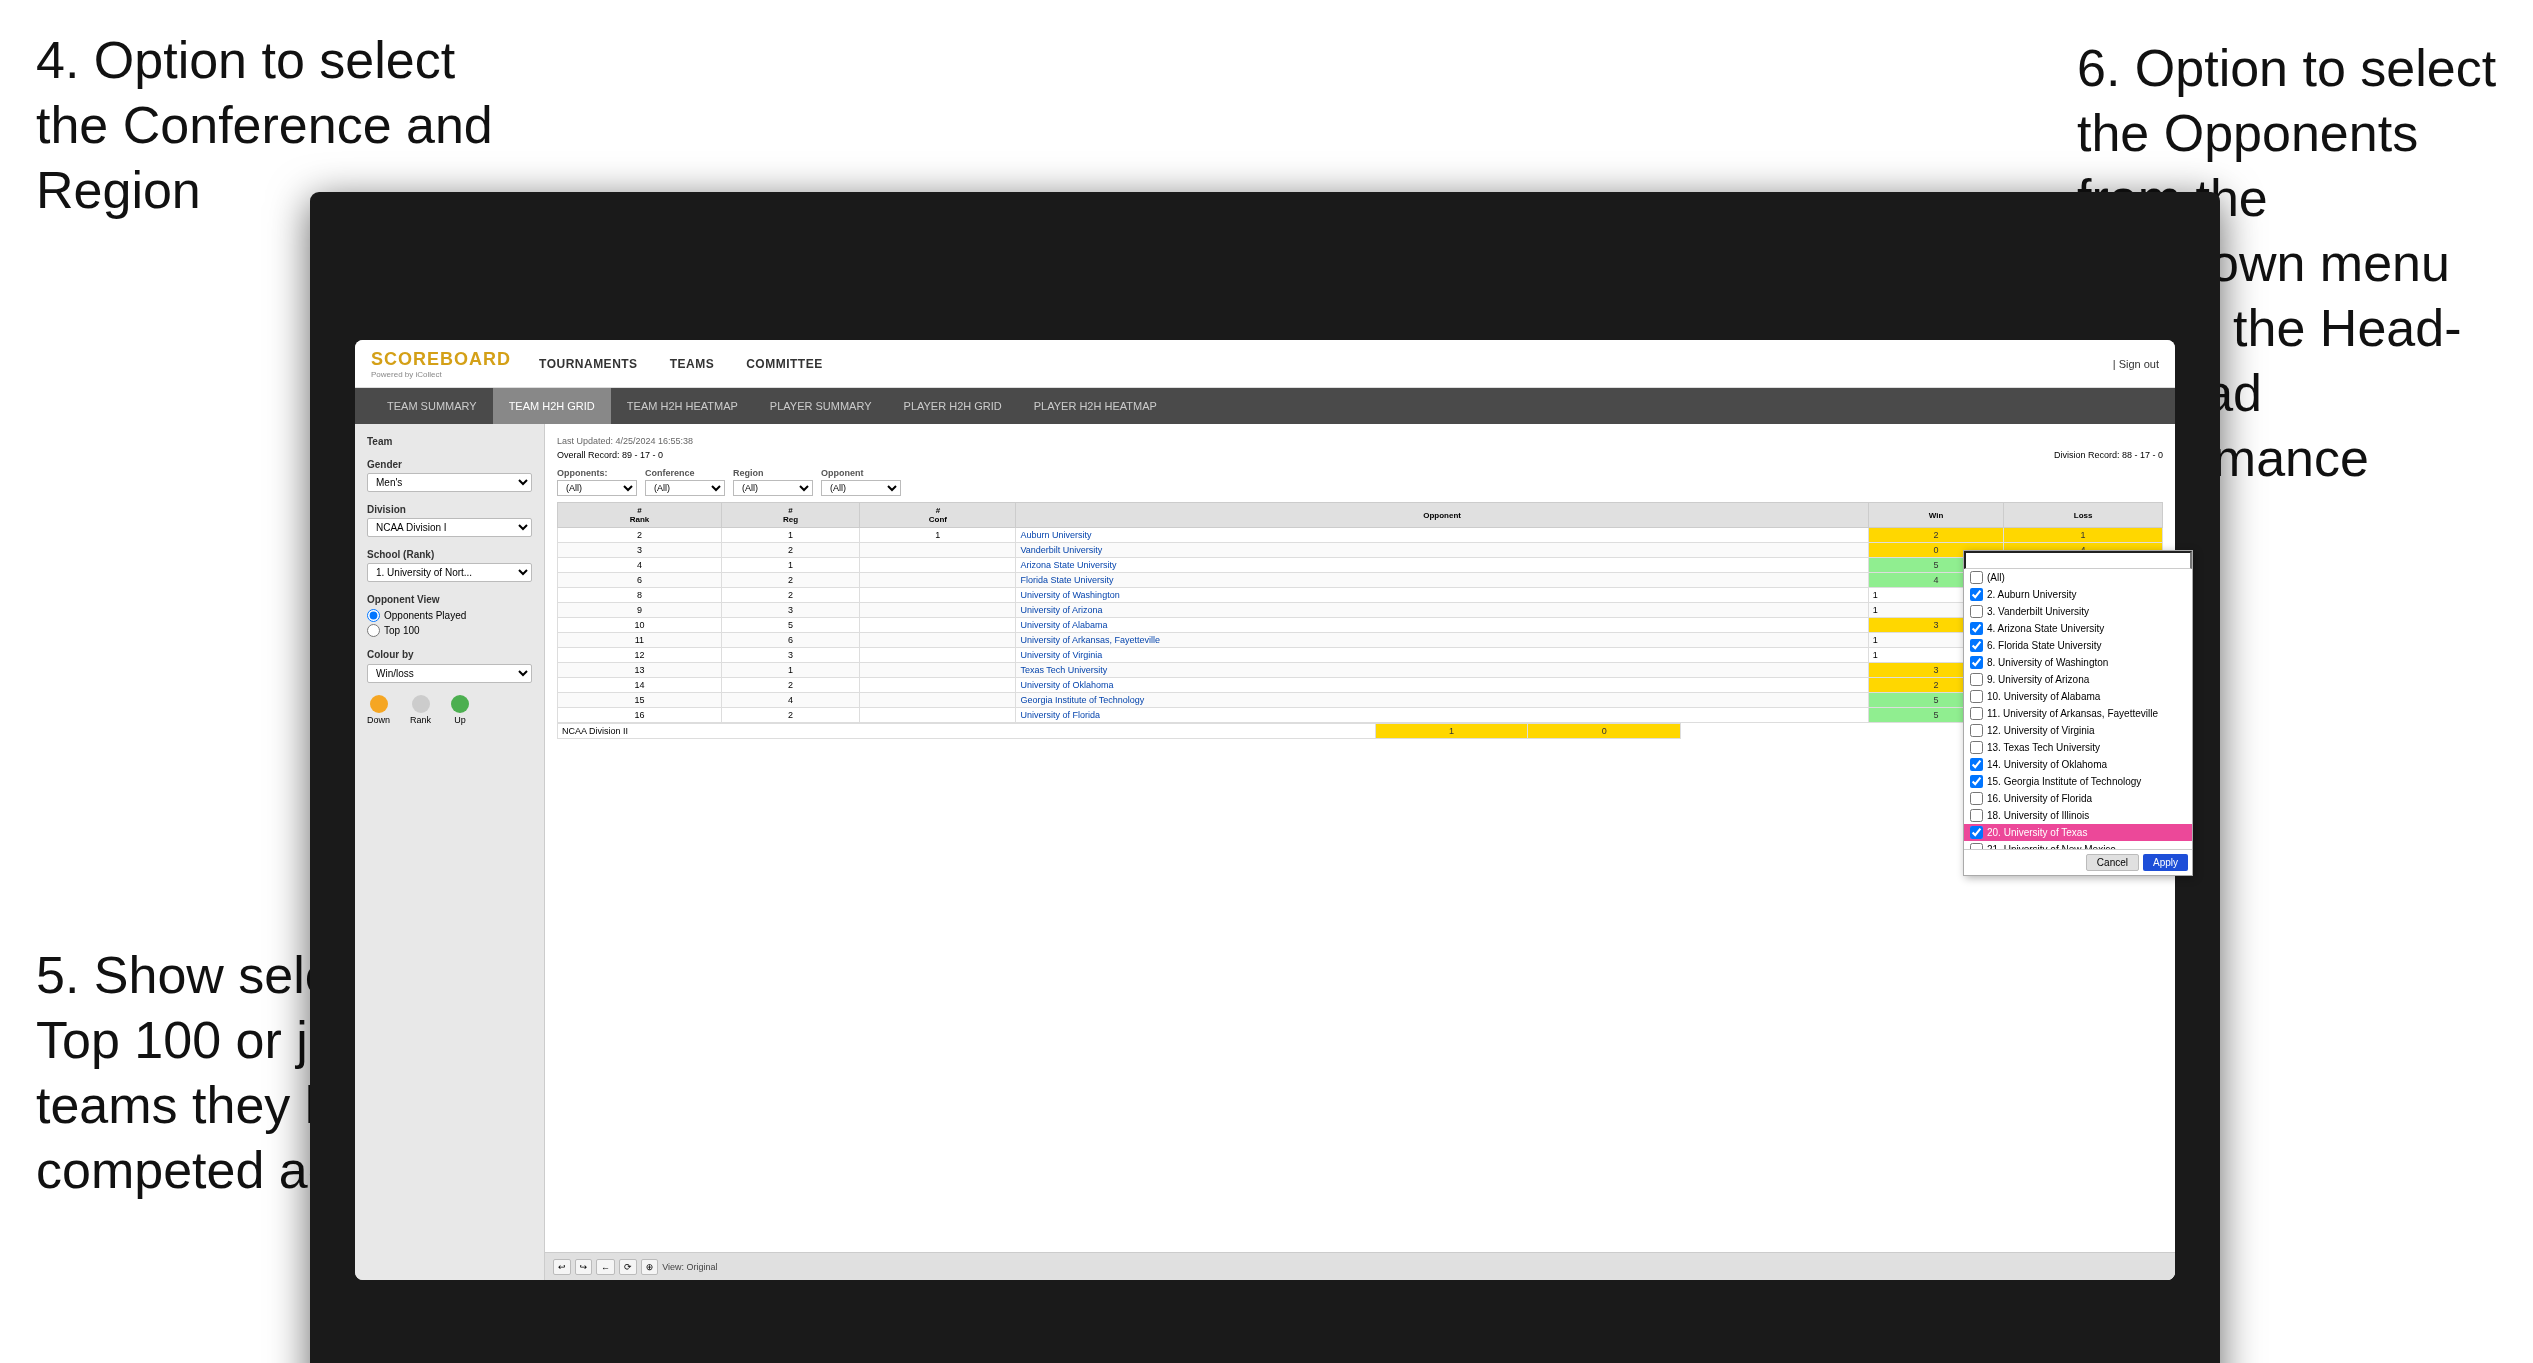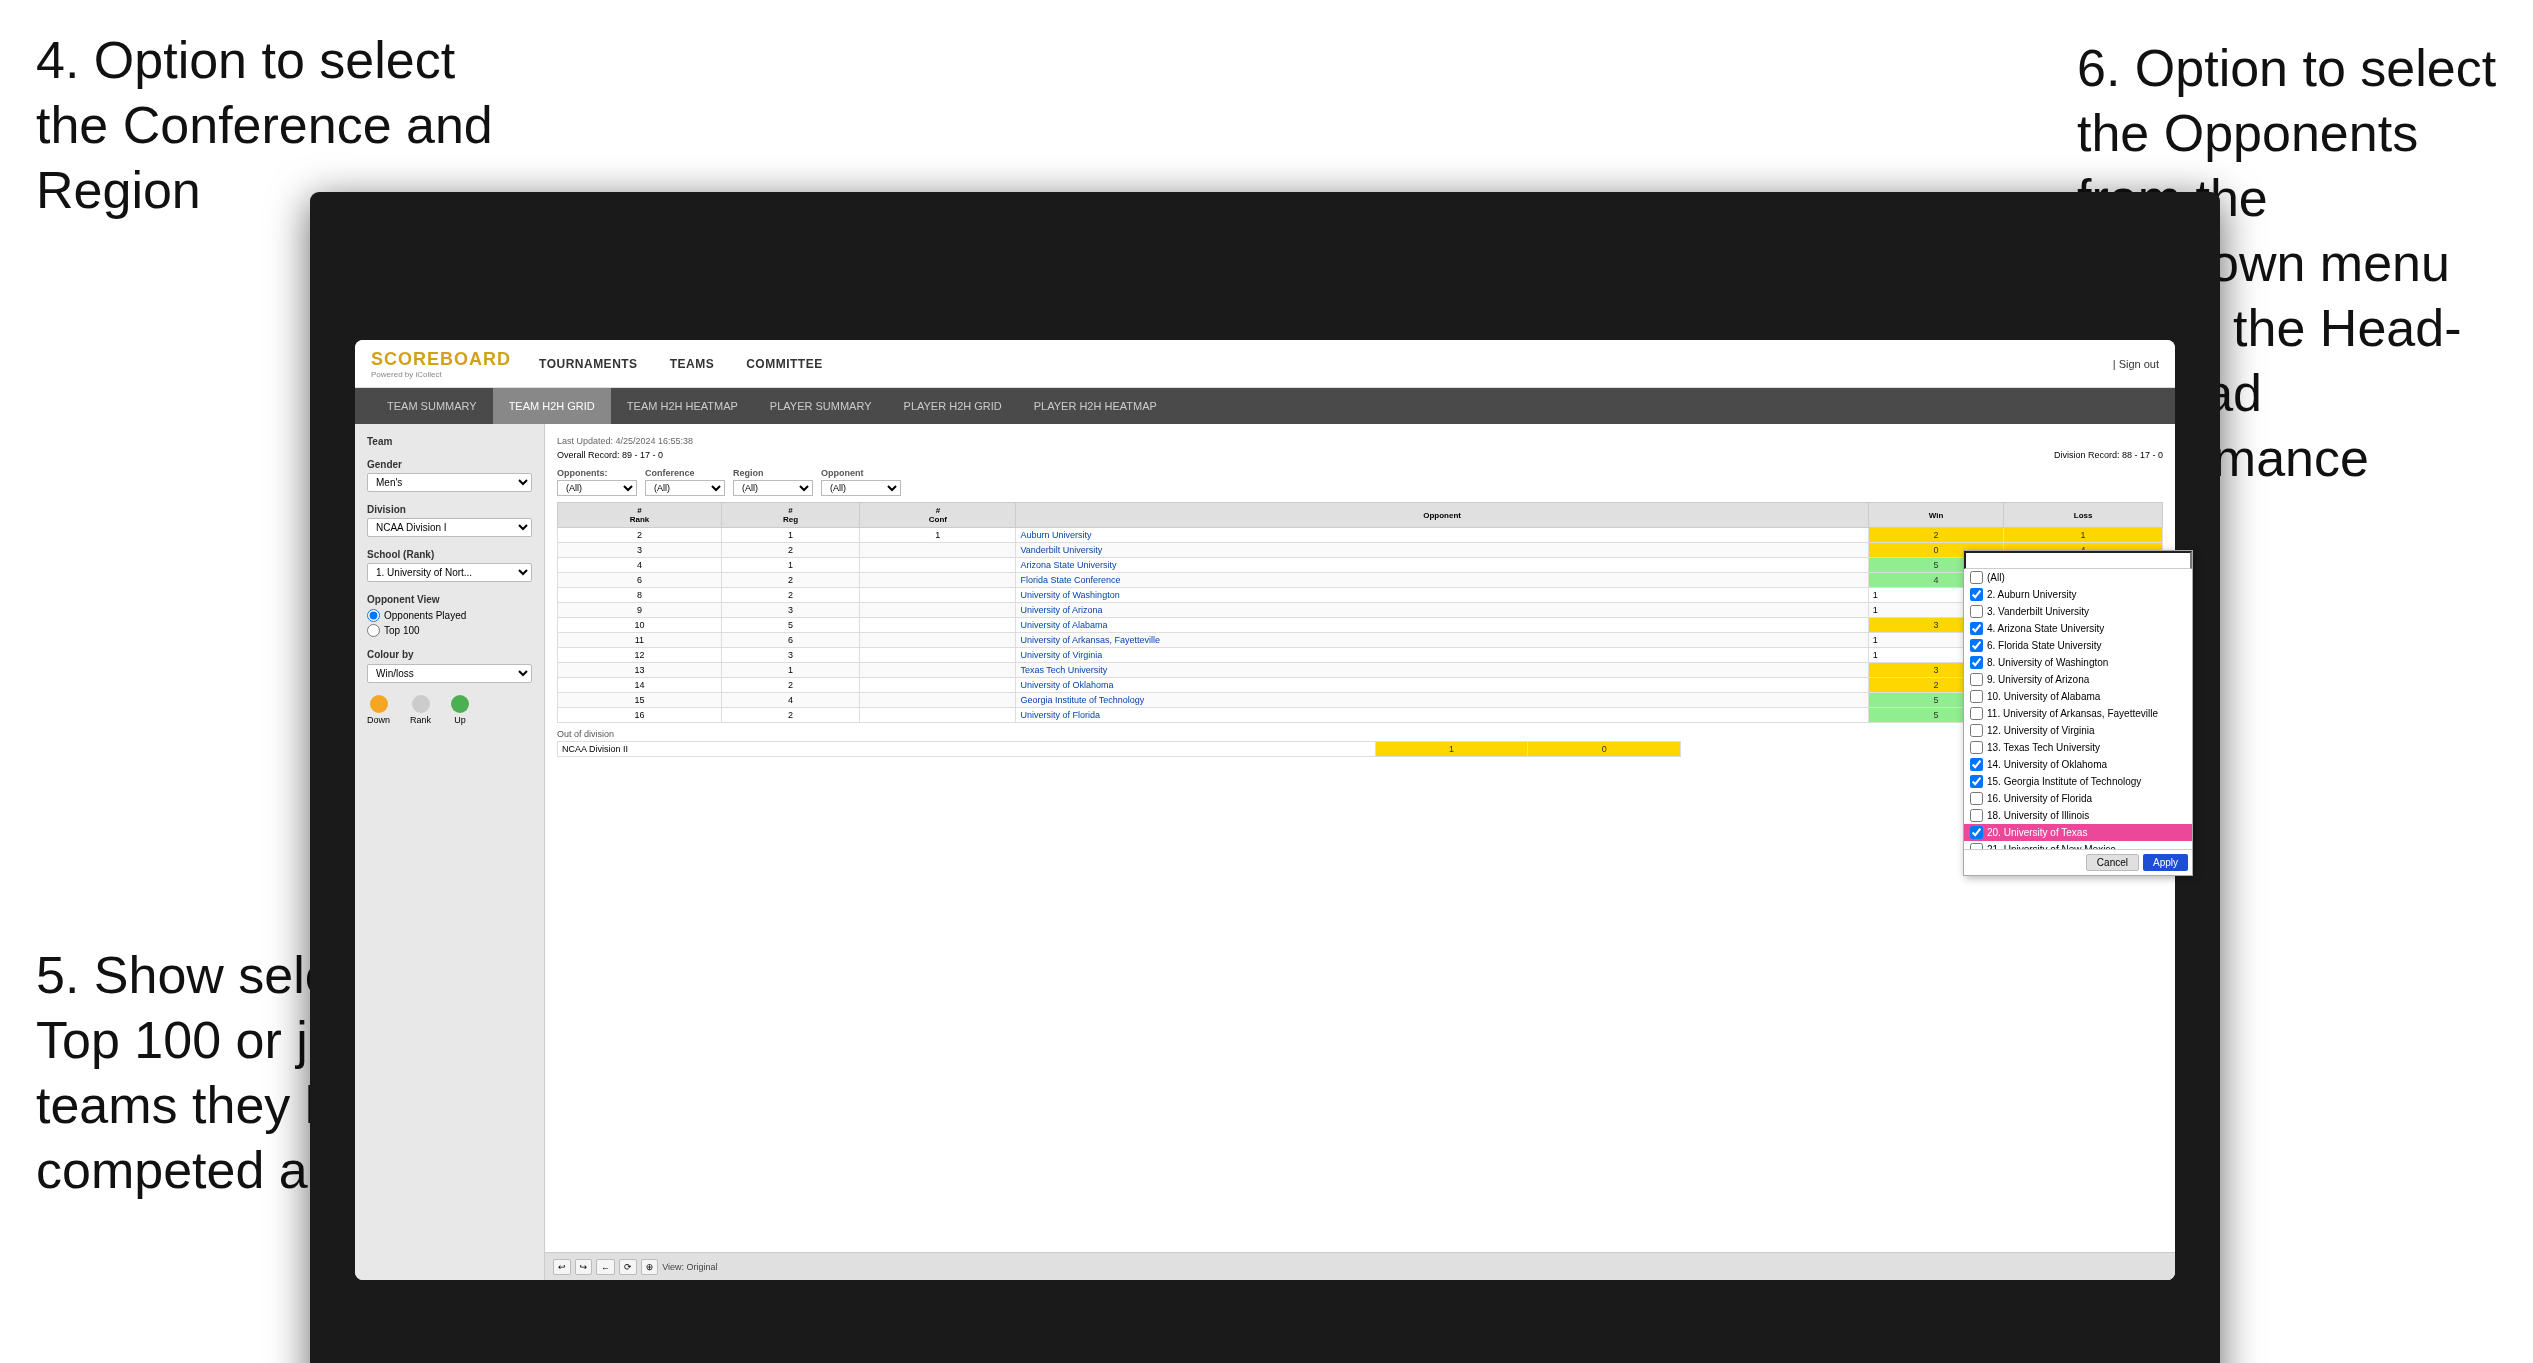--- a/index.html
+++ b/index.html
@@ -629,21 +629,21 @@
       <td class="td-num">1</td>
       <td class="td-num"></td>
       <td class="td-name">Arizona State University</td>
       <td class="td-win-green">5</td>
       <td class="td-win-green">1</td>
     </tr>
                 <tr>
       <td class="td-num">6</td>
       <td class="td-num">2</td>
       <td class="td-num"></td>
-      <td class="td-name">Florida State Conference</td>
+      <td class="td-name">Florida State University</td>
       <td class="td-win-green">4</td>
       <td class="td-win-green">2</td>
     </tr>
                 <tr>
       <td class="td-num">8</td>
       <td class="td-num">2</td>
       <td class="td-num"></td>
       <td class="td-name">University of Washington</td>
       <td class="">1</td>
       <td class="">0</td>
@@ -708,21 +708,20 @@
       <td class="td-num">16</td>
       <td class="td-num">2</td>
       <td class="td-num"></td>
       <td class="td-name">University of Florida</td>
       <td class="td-win-green">5</td>
       <td class="td-win-green">1</td>
     </tr>
               </tbody>
           </table>
 
-          <div class="out-of-division">Out of division</div>
           <table class="data-table out-of-div-table">
             <tbody>
               <tr>
                 <td>NCAA Division II</td>
                 <td class="td-win">1</td>
                 <td class="td-win">0</td>
               </tr>
             </tbody>
           </table>
         </div>

